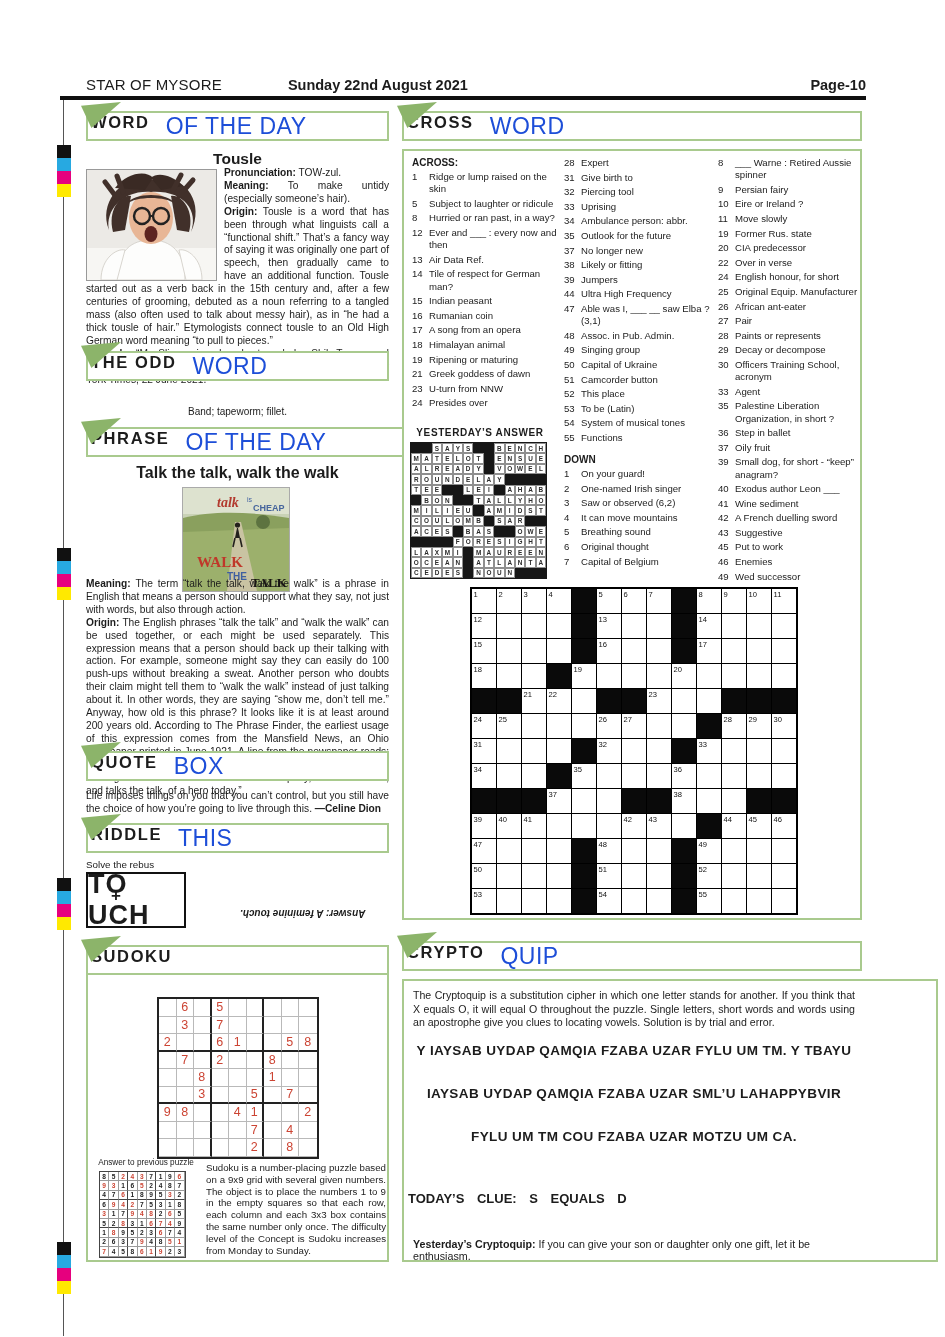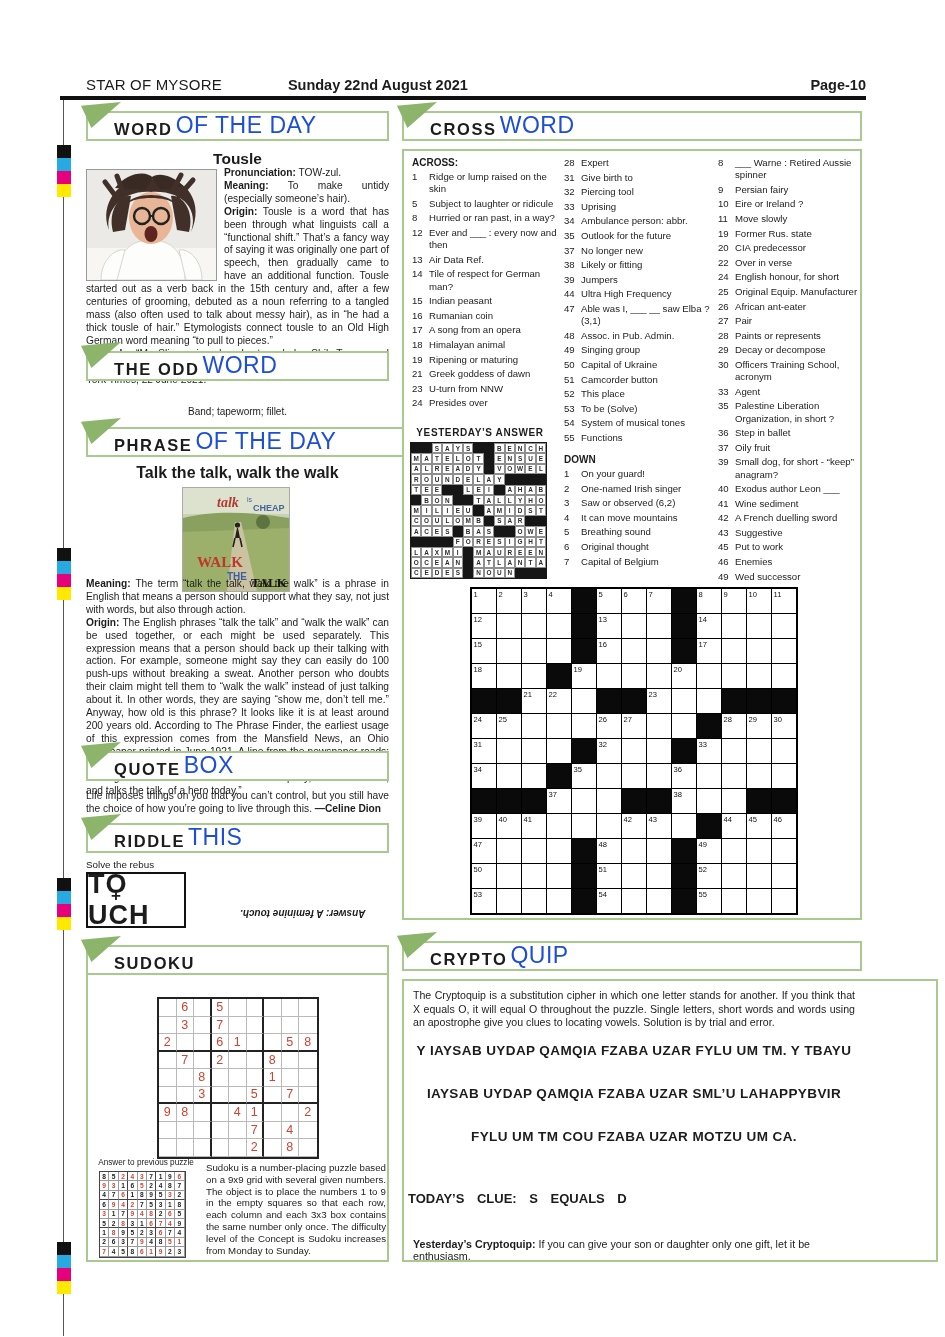--- a/index.html
+++ b/index.html
@@ -9,21 +9,21 @@
   .vline{position:absolute;left:63px;top:96px;width:1px;height:1240px;background:#555;}
   .reg{position:absolute;left:57px;width:14px;height:13px;}
   
   .mast{position:absolute;left:60px;top:76px;width:806px;border-bottom:4px solid #101010;
         display:flex;align-items:flex-end;padding:0 0 3px 26px;box-sizing:border-box;}
   .mast .paper{font-weight:normal;font-size:15px;letter-spacing:.2px;}
   .mast .date{font-weight:bold;font-size:14.5px;margin-left:66px;}
   .mast .pageno{margin-left:auto;font-weight:bold;font-size:14.5px;}
   
   .sec-head{position:absolute;height:30px;border:2px solid #a9ca8e;background:#fff;
-            display:flex;align-items:flex-end;gap:3px;padding-left:26px;box-sizing:border-box;}
+            display:flex;align-items:flex-start;gap:16px;padding-left:3px;box-sizing:border-box;}
   .sec-head .flag{position:absolute;left:-7px;top:-11px;width:40px;height:26px;
                   background:#8cb46a;clip-path:polygon(0 14%,100% 0,26% 100%);}
   .sec-head .tb{font-weight:bold;font-size:16.5px;letter-spacing:1.6px;}
   .sec-head .tl{font-size:23px;letter-spacing:.5px;color:#1d4ed8;}
   .body-text{font-size:10.2px;line-height:12.9px;text-align:justify;}
   .lbl{font-weight:bold;}
   
   .wod-word{position:absolute;left:86px;top:150px;width:303px;text-align:center;
             font-weight:bold;font-size:15.5px;}
   .wod-body{position:absolute;left:86px;top:167px;width:303px;}
@@ -519,21 +519,21 @@
           <div class="clue">
             <span class="cn">51</span>
             <span class="ct">Camcorder button</span>
           </div>
           <div class="clue">
             <span class="cn">52</span>
             <span class="ct">This place</span>
           </div>
           <div class="clue">
             <span class="cn">53</span>
-            <span class="ct">To be (Solve)</span>
+            <span class="ct">To be (Latin)</span>
           </div>
           <div class="clue">
             <span class="cn">54</span>
             <span class="ct">System of musical tones</span>
           </div>
           <div class="clue">
             <span class="cn">55</span>
             <span class="ct">Functions</span>
           </div>
         </div>

